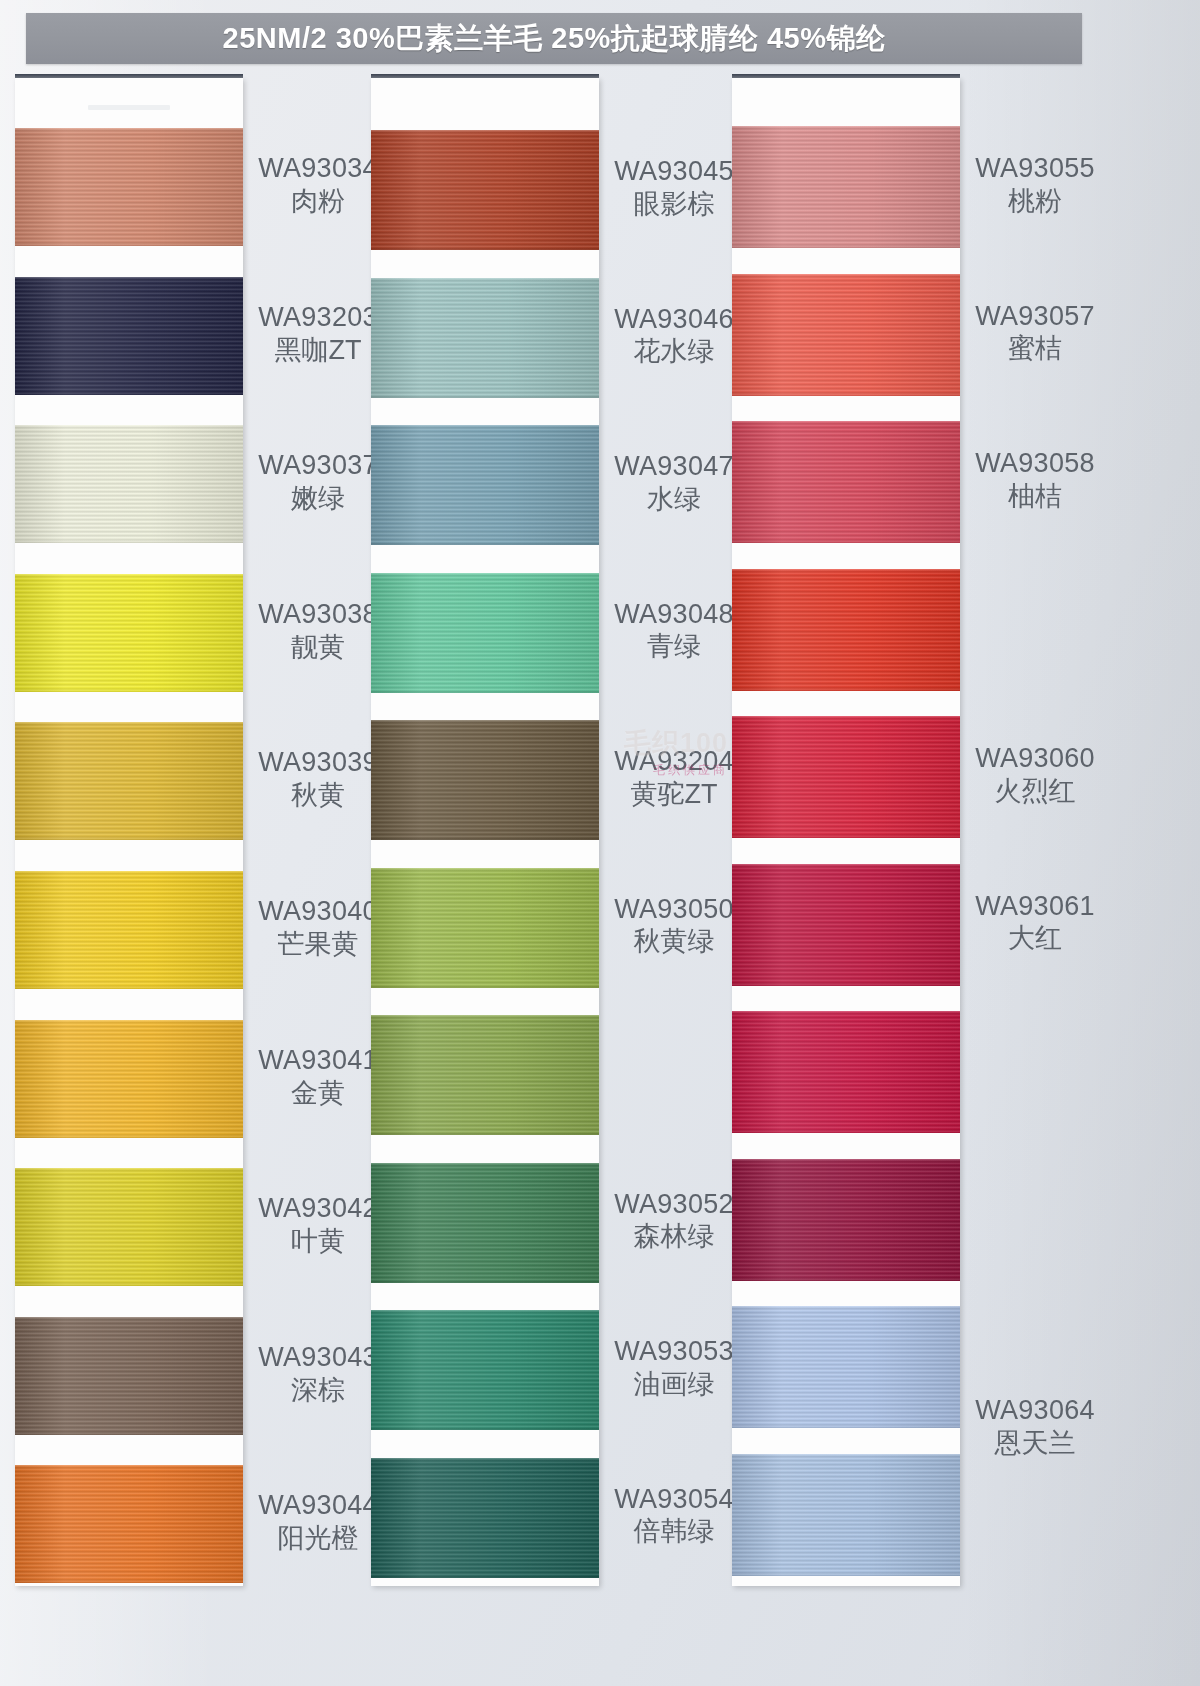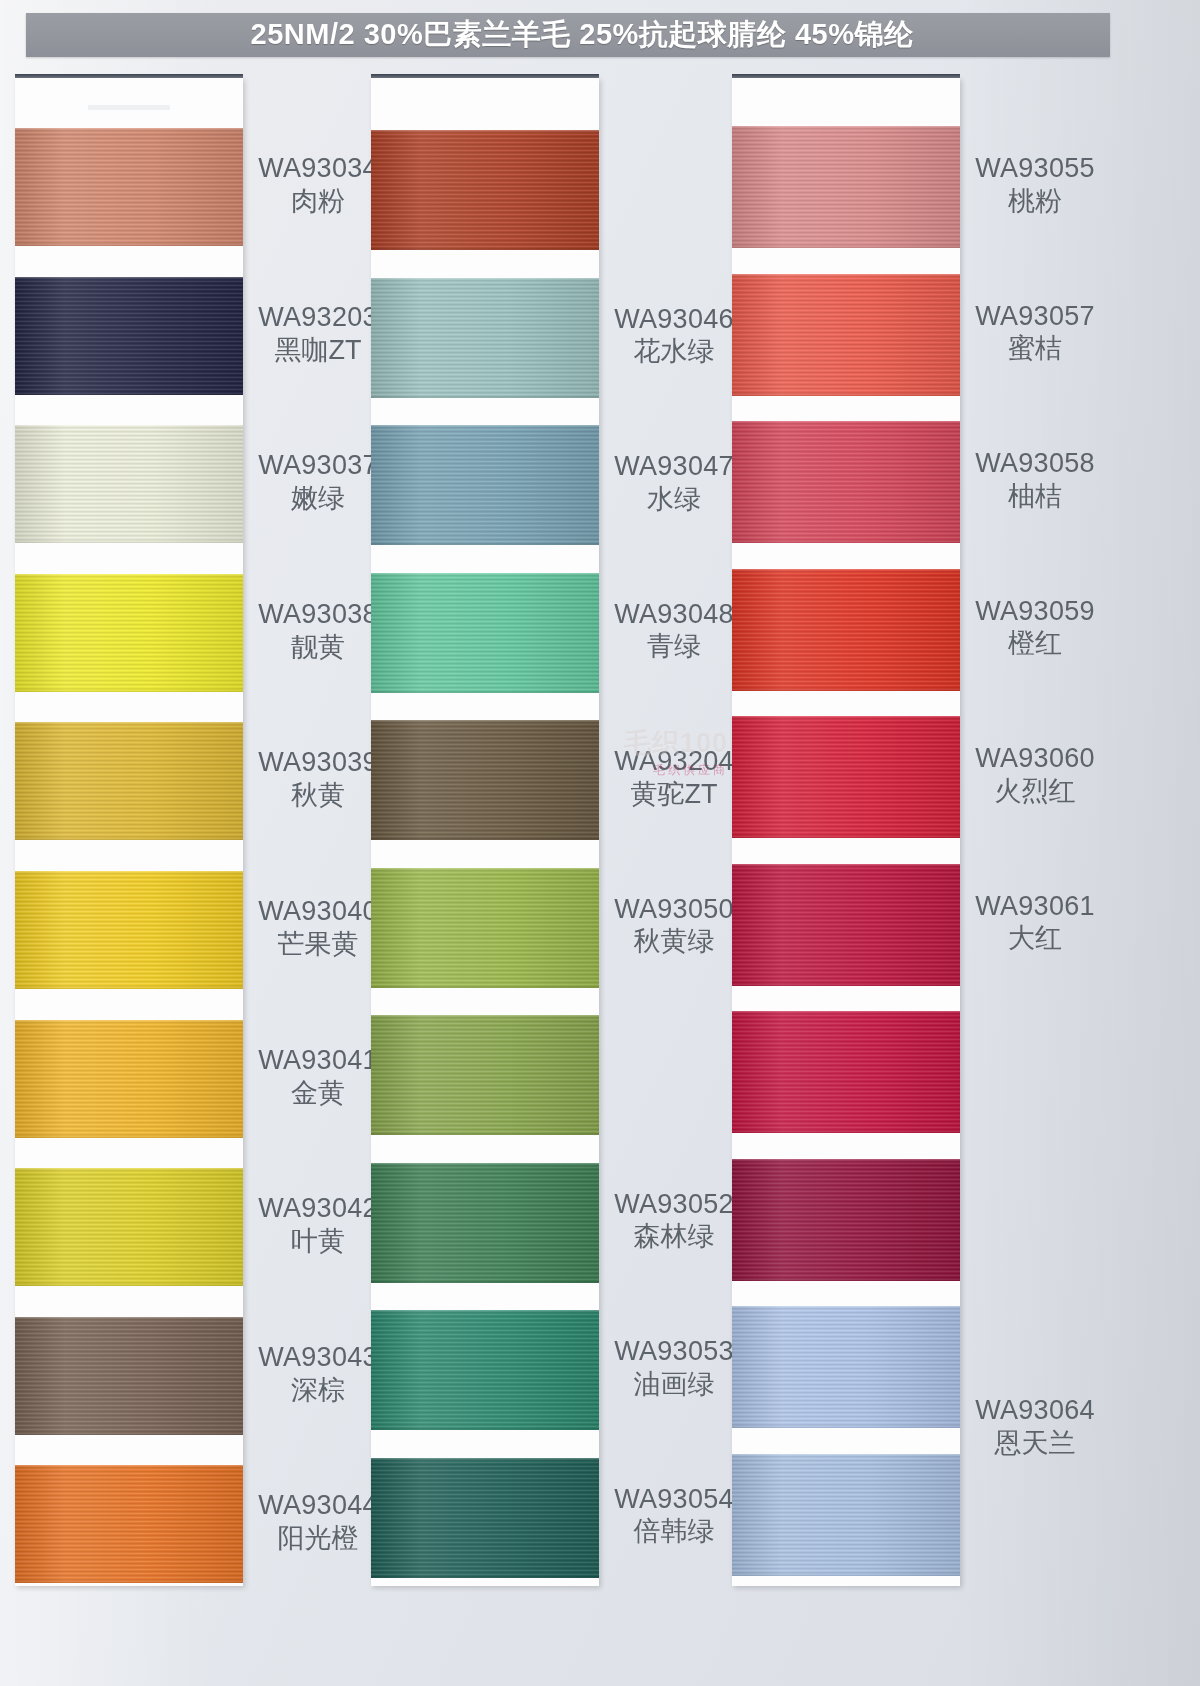--- a/index.html
+++ b/index.html
@@ -15,25 +15,24 @@
     background:
       linear-gradient(115deg,#edeef1 0%,#e6e9ee 35%,#dfe3e9 70%,#d9dde4 100%);
   }
   .bg-sheet::after{
     content:"";position:absolute;inset:0;
     background:linear-gradient(to right,rgba(255,255,255,.45) 0%,rgba(255,255,255,0) 18%,rgba(255,255,255,0) 80%,rgba(0,0,0,.06) 100%);
   }
 
   
   .header-banner{
-    position:absolute;left:26px;top:13px;width:1056px;height:44px;
+    position:absolute;left:26px;top:13px;width:1056px;height:51px;
     background:linear-gradient(to bottom,#9a9da4 0%,#94979e 50%,#8d9098 100%);
     display:flex;align-items:center;justify-content:center;
     box-shadow:0 1px 2px rgba(0,0,0,.18);
-    padding-left:28px;
   }
   .header-title{
     color:#ffffff;font-size:29px;font-weight:bold;letter-spacing:.5px;
     white-space:nowrap;text-shadow:0 1px 1px rgba(0,0,0,.25);
   }
 
   
   .board{position:absolute;left:0;top:0;width:1200px;height:1686px;}
   .column{position:absolute;top:78px;width:228px;height:1590px;}
   .col-1{left:15px;}
@@ -223,20 +222,24 @@
     </div>
 
   <div class="column col-2">
     <div class="card"></div>
   <div class="swatch" style="top: 52px; height: 120px; background: rgb(176, 64, 38);">
         <div class="threads"></div>
         <div class="sheen"></div>
         <div class="fuzz-top"></div>
         <div class="fuzz-bot"></div>
       </div>
+      <div class="label" style="top: 77px;">
+        <span class="code">WA93045</span>
+        <span class="name">眼影棕</span>
+      </div>
       <div class="swatch" style="top: 199.5px; height: 120px; background: rgb(156, 196, 194);">
         <div class="threads"></div>
         <div class="sheen"></div>
         <div class="fuzz-top"></div>
         <div class="fuzz-bot"></div>
       </div>
       <div class="label" style="top: 224.5px;">
         <span class="code">WA93046</span>
         <span class="name">花水绿</span>
       </div>
@@ -348,24 +351,20 @@
       </div>
       <div class="label" style="top: 369px;">
         <span class="code">WA93058</span>
         <span class="name">柚桔</span>
       </div>
       <div class="swatch" style="top: 490.5px; height: 122px; background: rgb(227, 52, 35);">
         <div class="threads"></div>
         <div class="sheen"></div>
         <div class="fuzz-top"></div>
         <div class="fuzz-bot"></div>
-      </div>
-      <div class="label" style="top: 516.5px;">
-        <span class="code">WA93059</span>
-        <span class="name">橙红</span>
       </div>
       <div class="swatch" style="top: 638px; height: 122px; background: rgb(217, 31, 58);">
         <div class="threads"></div>
         <div class="sheen"></div>
         <div class="fuzz-top"></div>
         <div class="fuzz-bot"></div>
       </div>
       <div class="label" style="top: 664px;">
         <span class="code">WA93060</span>
         <span class="name">火烈红</span>

